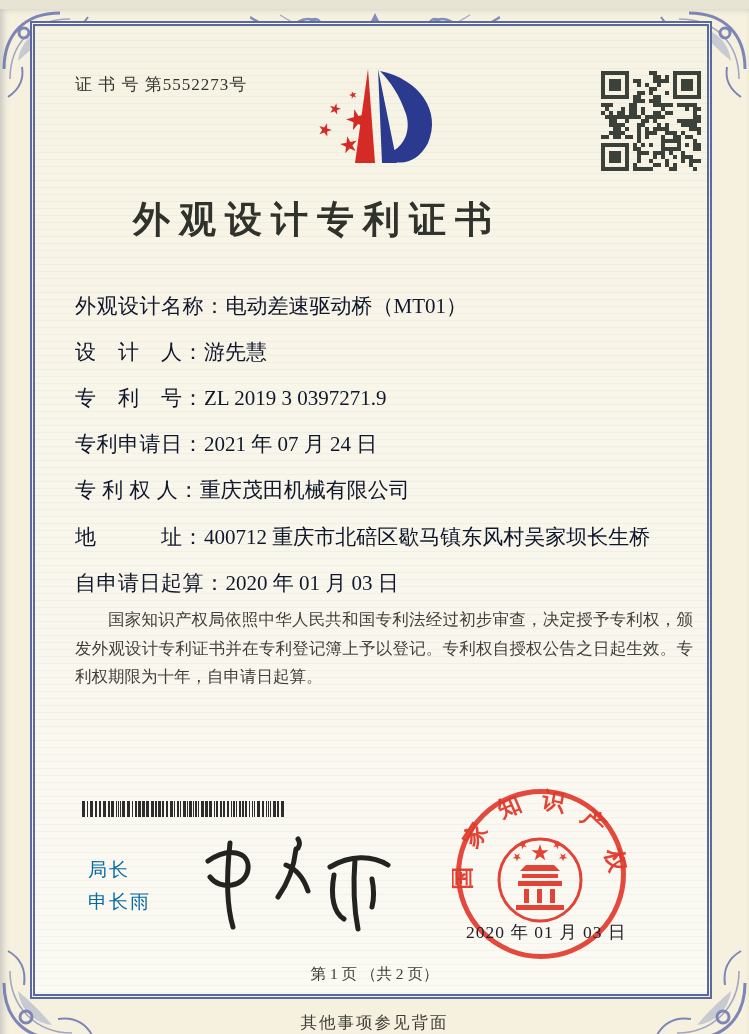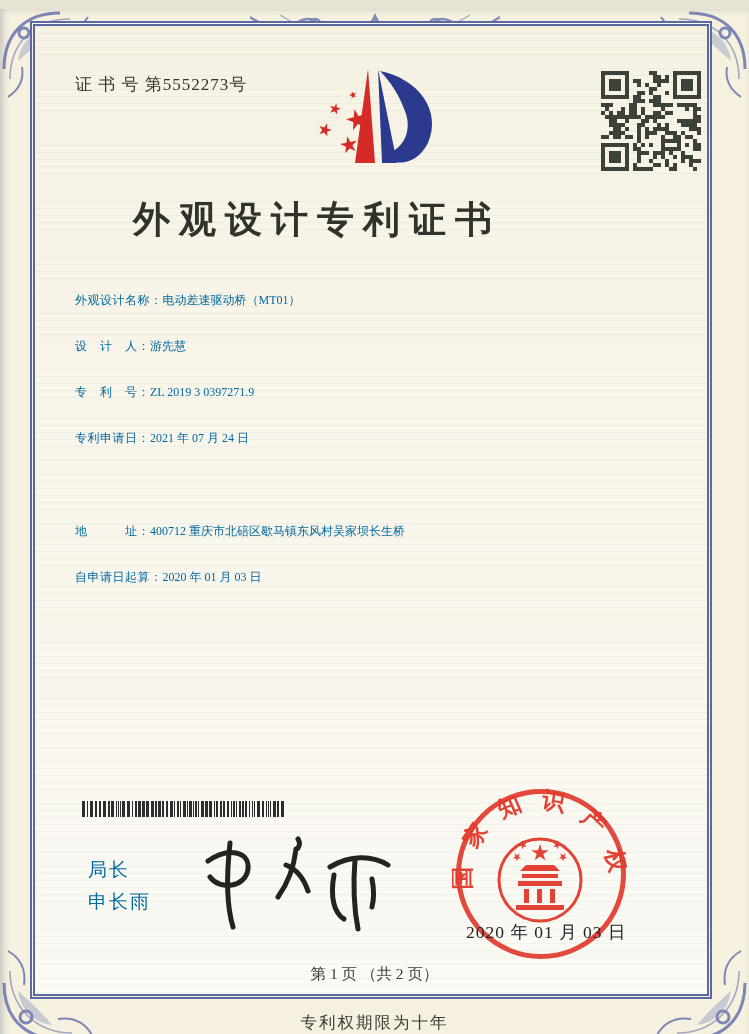--- a/index.html
+++ b/index.html
@@ -14,21 +14,21 @@
     position:absolute;left:30px;top:12px;width:682px;height:978px;
     border:5px double #5b69a3;box-sizing:border-box;
     background:
       repeating-linear-gradient(180deg, rgba(90,110,165,.055) 0 1px, rgba(0,0,0,0) 1px 7px),
       linear-gradient(180deg,#f7f3e3 0%,#f9f6ec 55%,#fbfaf3 100%);
   }
   .abs{position:absolute;}
   .cert-no{left:75px;top:64px;font-size:17px;letter-spacing:1px;color:#35352f;}
   .title{left:0;top:186px;width:634px;text-align:center;font-size:37px;font-weight:bold;
          letter-spacing:9px;color:#30322c;}
-  .field{left:75px;font-size:12px;color:#0369a1;white-space:nowrap;}
+  .field{left:75px;font-size:21px;color:#0f172a;white-space:nowrap;}
   .field .lbl{letter-spacing:.5px;}
   .para-block{left:75px;top:597px;width:618px;font-size:16.5px;line-height:28.5px;
               text-align:justify;color:#3f3e39;}
   .para-block p{margin:0 0 2px 0;text-indent:2em;}
   .barcode{left:82px;top:792px;width:204px;height:16px;display:flex;align-items:stretch;}
   .barcode div{height:100%;}
   .officer{left:88px;font-size:19px;color:#0369a1;letter-spacing:2px;}
   .seal-wrap{left:452px;top:776px;width:176px;height:176px;}
   .seal-circle{position:absolute;left:4px;top:4px;width:160px;height:160px;border:5px solid #e13a2c;
                border-radius:50%;opacity:.92;}
@@ -426,28 +426,32 @@
   </div>
   <div class="abs field" style="top:329px;">
     <span class="lbl">设　计　人：</span><span>游先慧</span>
   </div>
   <div class="abs field" style="top:375px;">
     <span class="lbl">专　利　号：</span><span>ZL 2019 3 0397271.9</span>
   </div>
   <div class="abs field" style="top:421px;">
     <span class="lbl">专利申请日：</span><span>2021 年 07 月 24 日</span>
   </div>
+  <div class="abs field" style="top:467px;">
+    <span class="lbl">专 利 权 人：</span><span>重庆茂田机械有限公司</span>
+  </div>
   <div class="abs field" style="top:514px;">
     <span class="lbl">地　　　址：</span><span>400712 重庆市北碚区歇马镇东风村吴家坝长生桥</span>
   </div>
   <div class="abs field" style="top:560px;">
     <span class="lbl">自申请日起算：</span><span>2020 年 01 月 03 日</span>
   </div>
 
   <div class="abs para-block">
+    <p>国家知识产权局依照中华人民共和国专利法经过初步审查，决定授予专利权，颁发外观设计专利证书并在专利登记簿上予以登记。专利权自授权公告之日起生效。专利权期限为十年，自申请日起算。</p>
   </div>
 
   <div class="abs barcode" id="barcode">
       <div style="width: 3px; background: rgb(45, 45, 45);"></div>
       <div style="width: 2px; background: transparent;"></div>
       <div style="width: 1px; background: rgb(45, 45, 45);"></div>
       <div style="width: 2px; background: transparent;"></div>
       <div style="width: 3px; background: rgb(45, 45, 45);"></div>
       <div style="width: 2px; background: transparent;"></div>
       <div style="width: 2px; background: rgb(45, 45, 45);"></div>
@@ -602,15 +606,15 @@
         <rect x="72" y="104" width="5" height="14"></rect>
         <rect x="85" y="104" width="5" height="14"></rect>
         <rect x="98" y="104" width="5" height="14"></rect>
         <rect x="64" y="120" width="48" height="5"></rect>
       </g>
     </svg>
   </div>
   <div class="abs seal-date">2020 年 01 月 03 日</div>
 
   <div class="abs footer-page">第 1 页 （共 2 页）</div>
-  <div class="abs back-note">专利权期限为十年</div>
+  <div class="abs back-note">其他事项参见背面</div>
 
 </div>
 
 </body></html>

